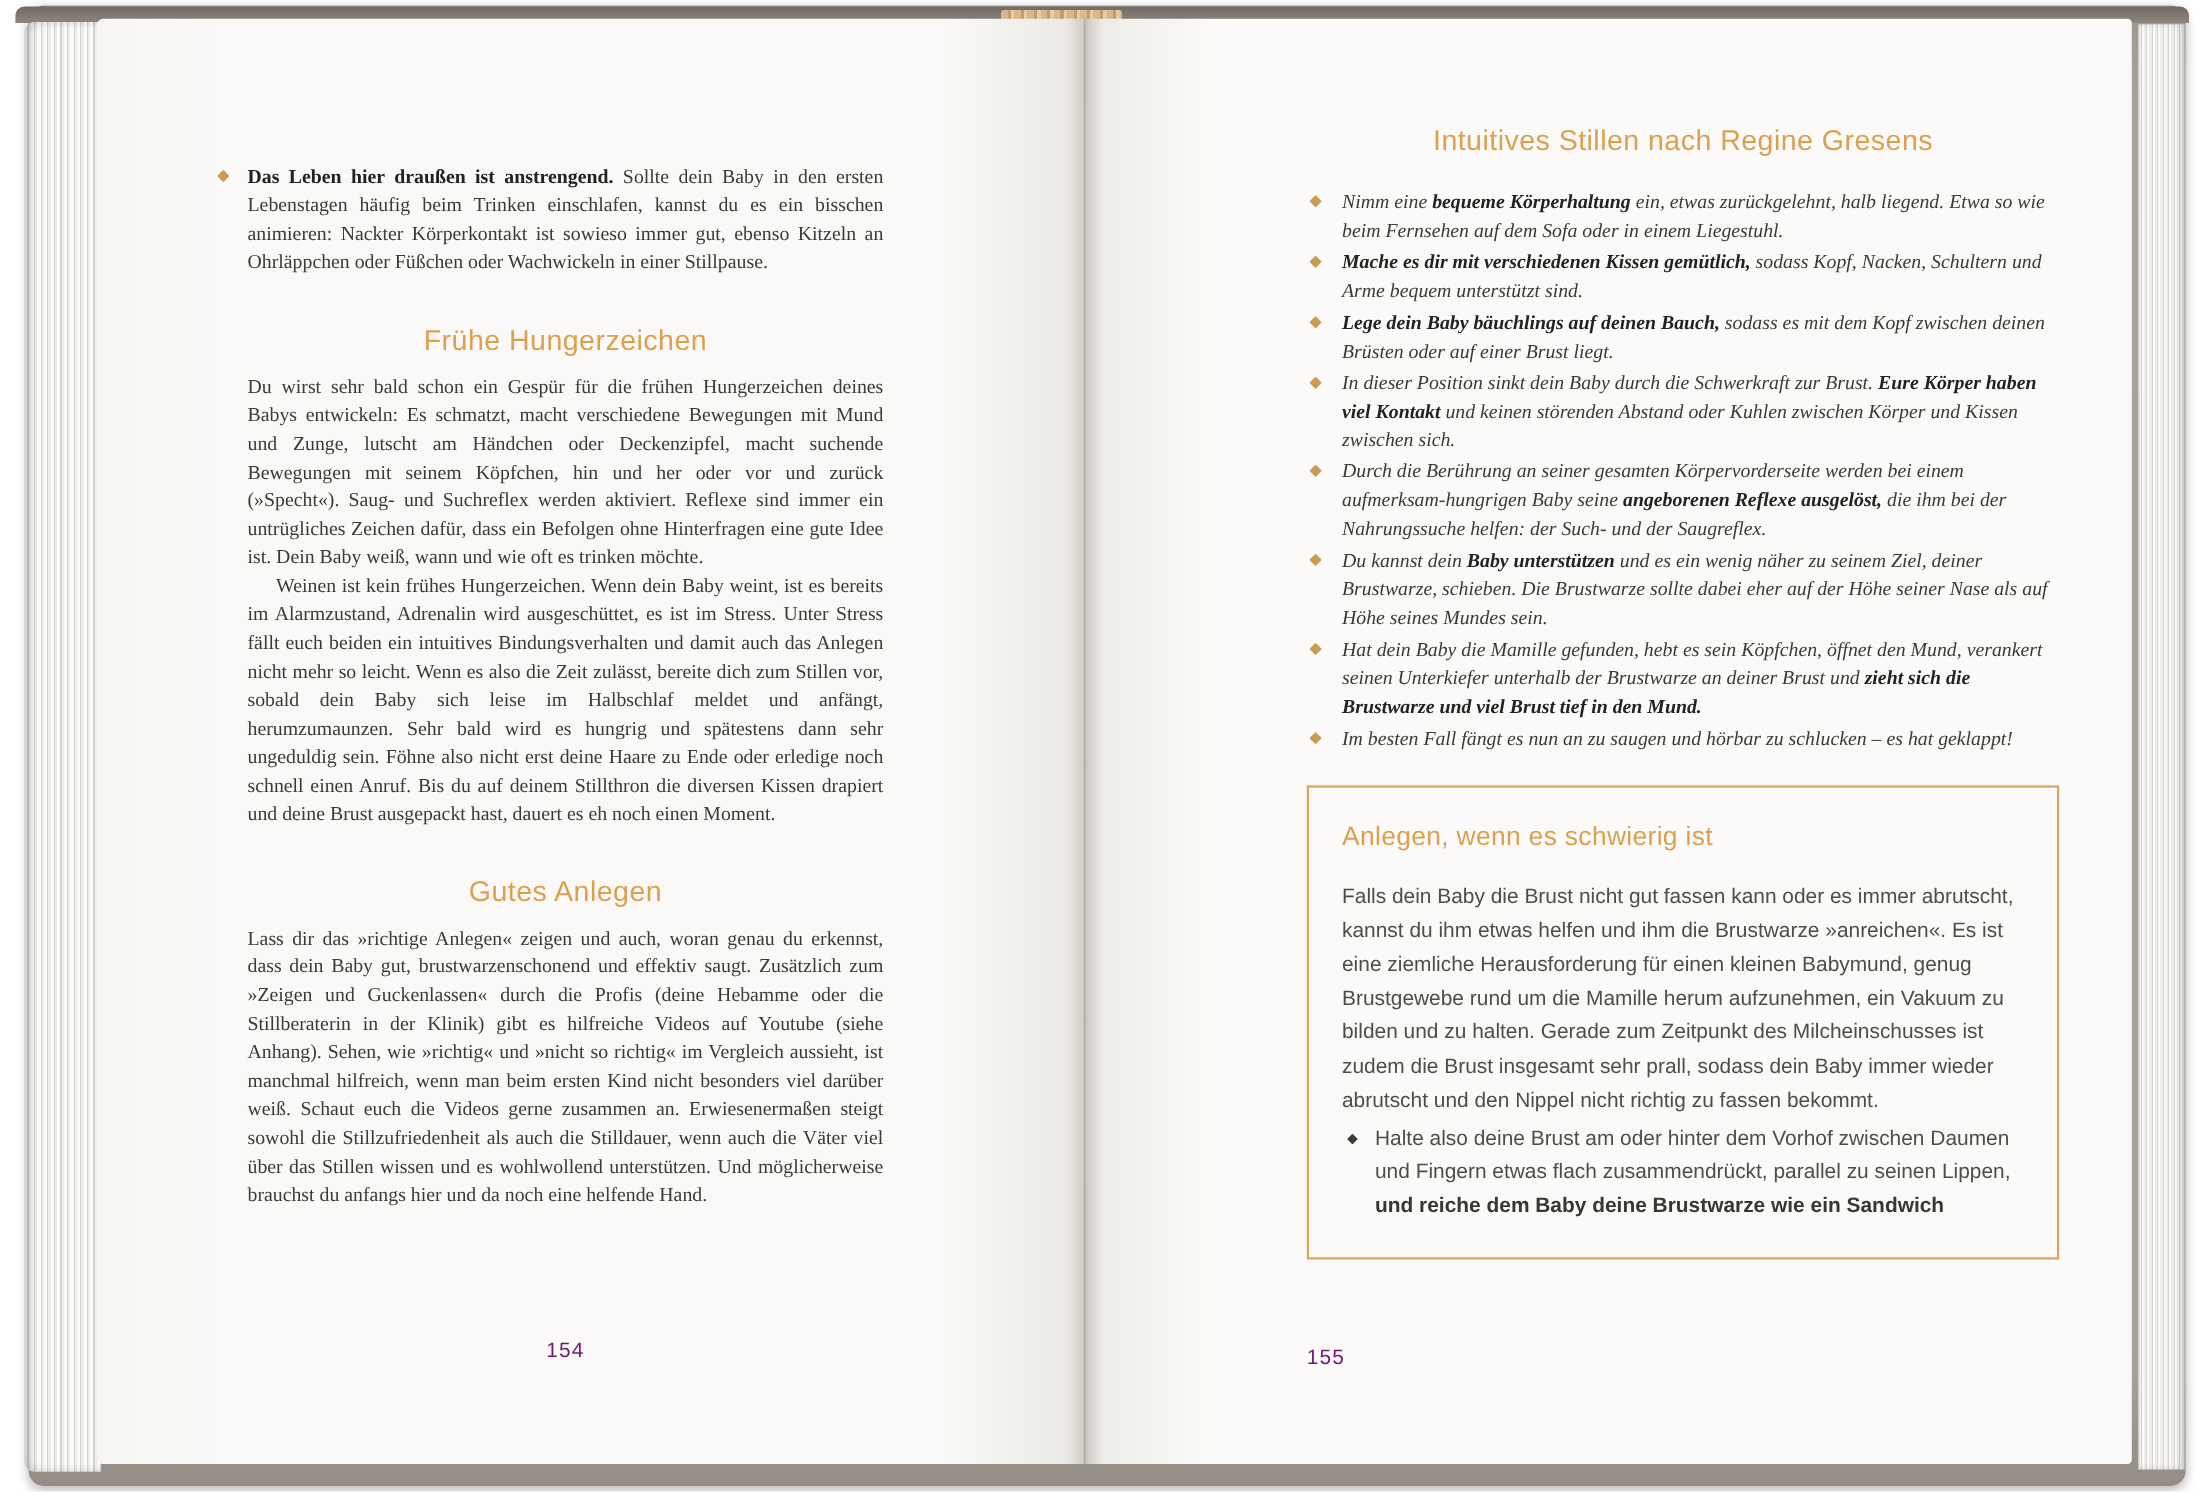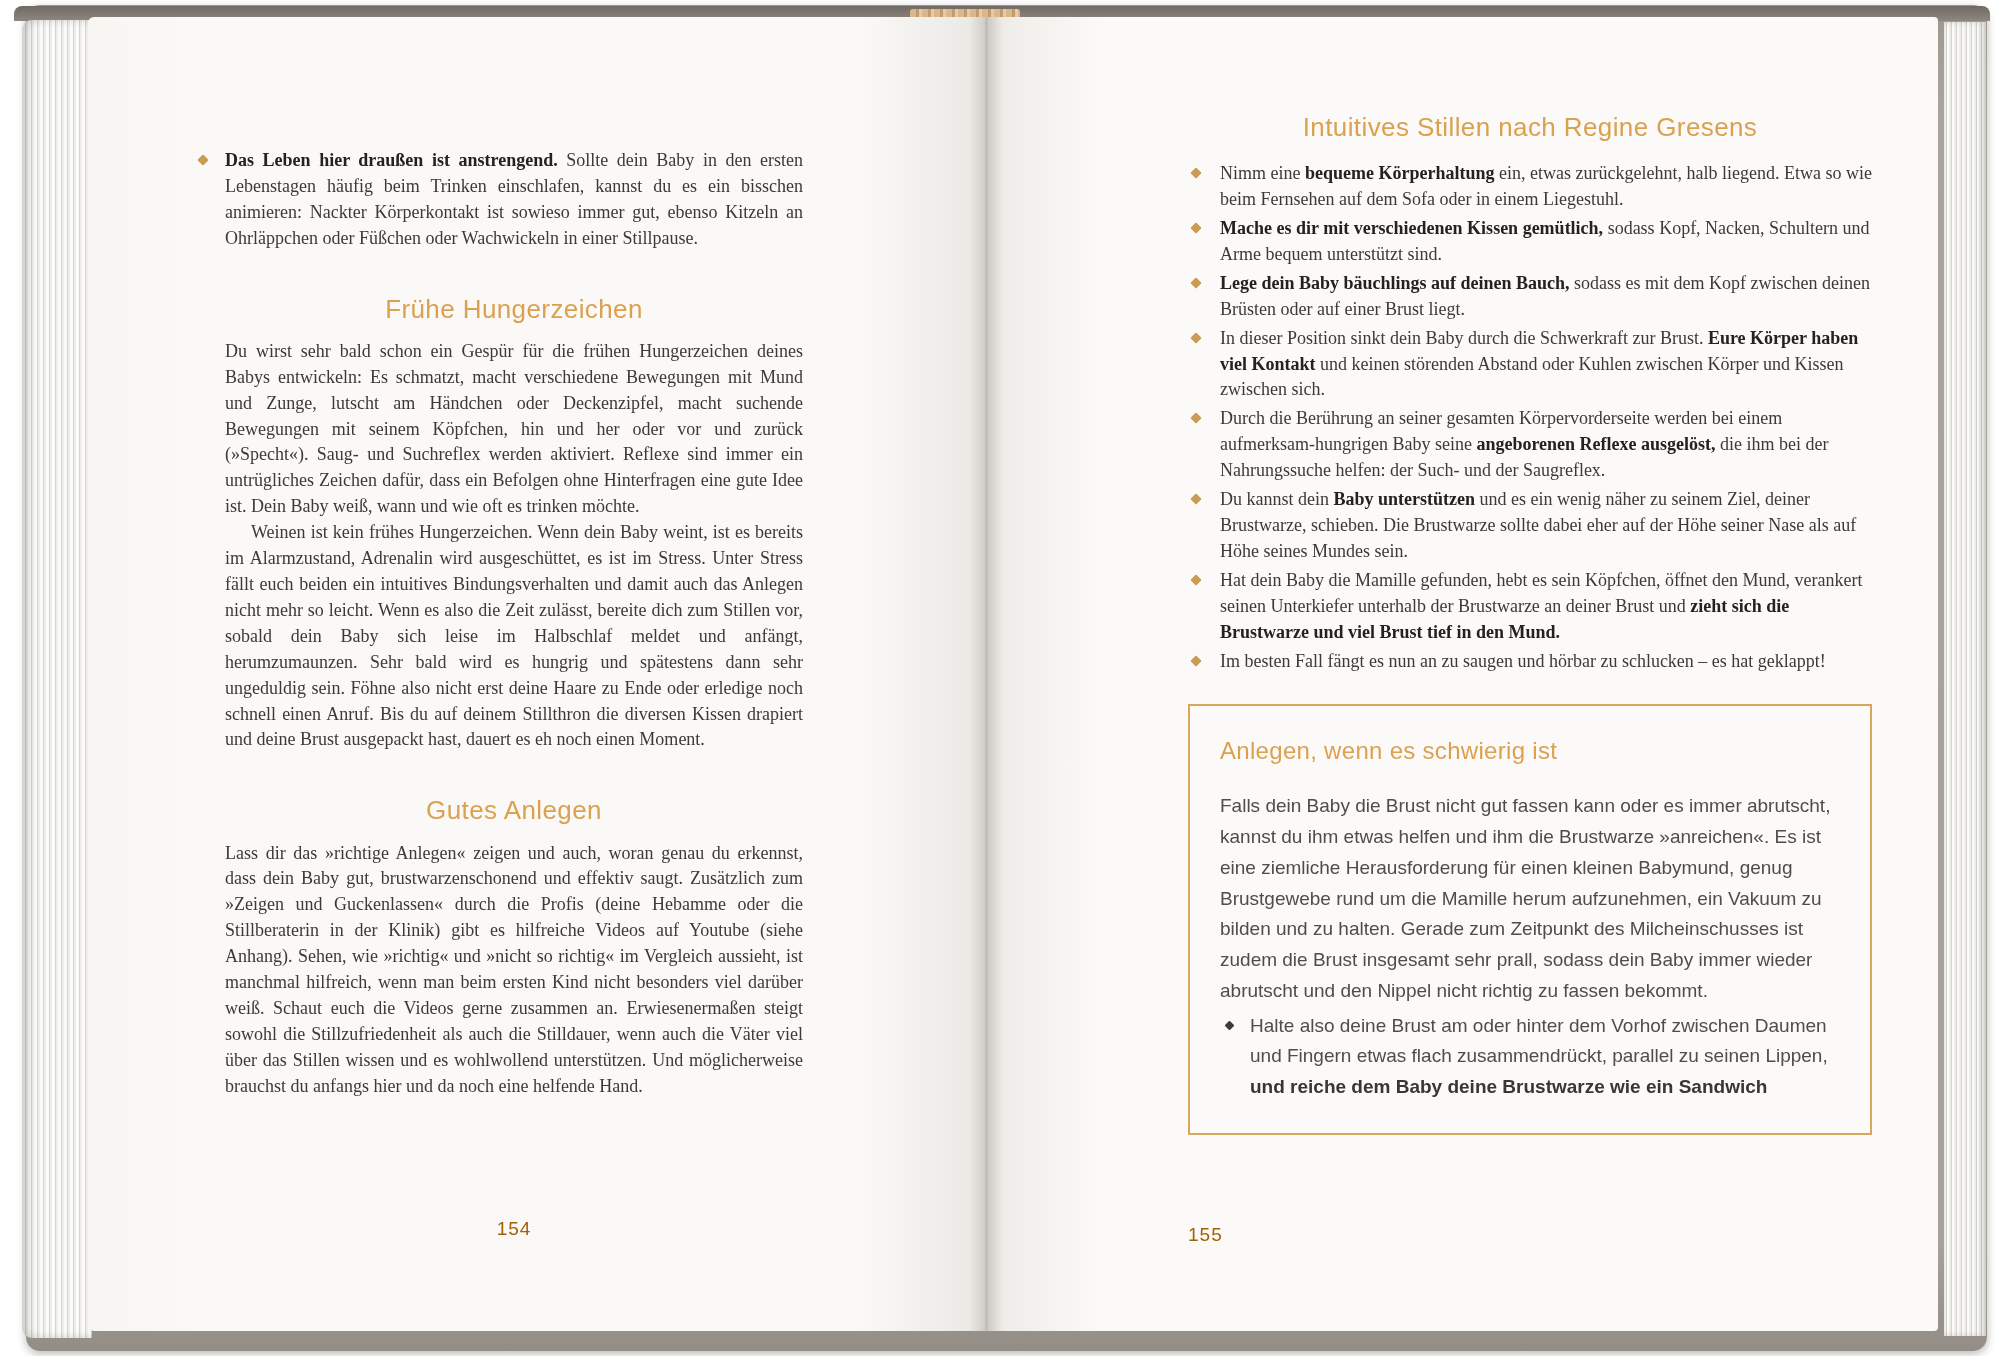--- a/index.html
+++ b/index.html
@@ -60,40 +60,40 @@
   .indent{text-indent:26px;}
   b{color:#232220;}
   
   .lead-bullet{position:relative;margin-bottom:6px;}
   .dia{
     display:inline-block;width:8px;height:8px;background:#c99b53;
     transform:rotate(45deg);border-radius:1px;
   }
   .lead-bullet .dia{position:absolute;left:-26px;top:8px;}
   
-  ul.bullets{list-style:none;margin:18px 0 0 0;padding:0;}
+  ul.bullets{list-style:none;margin:28px 0 0 0;padding:0;font-style:italic;}
   ul.bullets li{position:relative;padding-left:32px;margin-bottom:3px;}
   ul.bullets li .dia{position:absolute;left:4px;top:8px;}
   
   .info-box{
     margin-top:30px;border:2px solid #d8a75c;padding:26px 30px 30px 30px;
     font-family:"Liberation Sans",sans-serif;color:#4e4d4a;font-size:19px;line-height:1.62;
   }
   .info-box .box-heading{
     font-family:"Liberation Sans",sans-serif;color:#dba14f;font-size:24px;
     font-weight:500;letter-spacing:.3px;margin:0 0 20px 0;text-align:left;
   }
   .info-box .box-para{margin:0;}
   .info-box .box-bullet{position:relative;padding-left:30px;margin-top:4px;}
   .info-box .box-bullet .dia{position:absolute;left:6px;top:11px;background:#3c3b38;width:7px;height:7px;}
   .info-box b{color:#38373４;}
   .info-box b{color:#383734;font-weight:700;}
   .page-number{
     position:absolute;font-family:"Liberation Sans",sans-serif;
-    font-size:19px;color:#a16207;letter-spacing:1px;
+    font-size:19px;color:#701a75;letter-spacing:1px;
   }
   .pn-left{left:225px;width:578px;text-align:center;top:1218px;}
   .pn-right{left:1188px;width:684px;text-align:left;top:1224px;}
 </style>
 </head>
 <body>
 
 <div>
   <div class="book-cover"></div>
   <div class="top-edge"></div>

